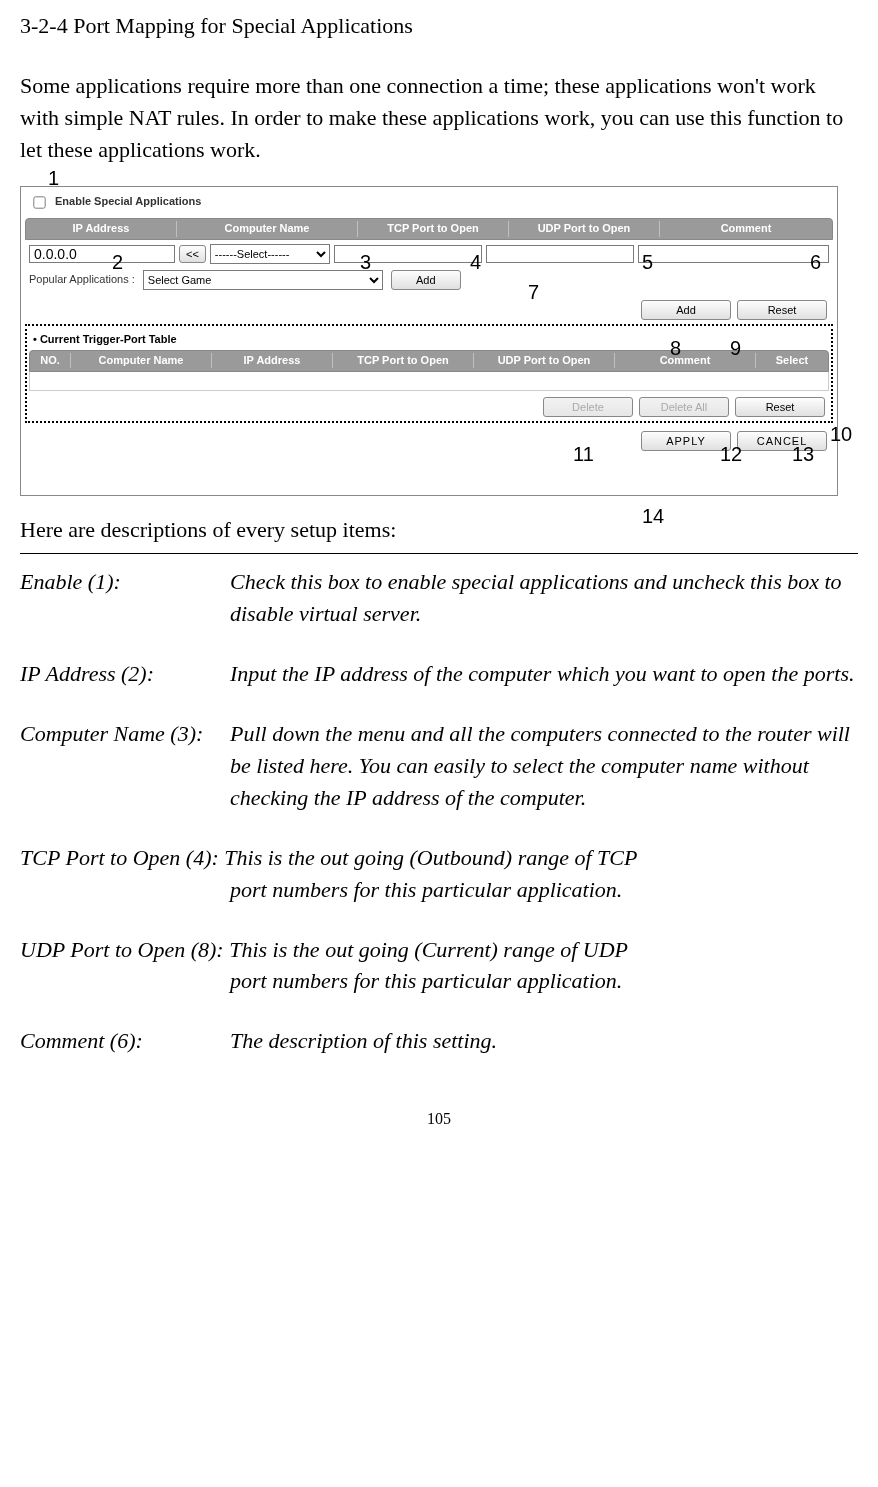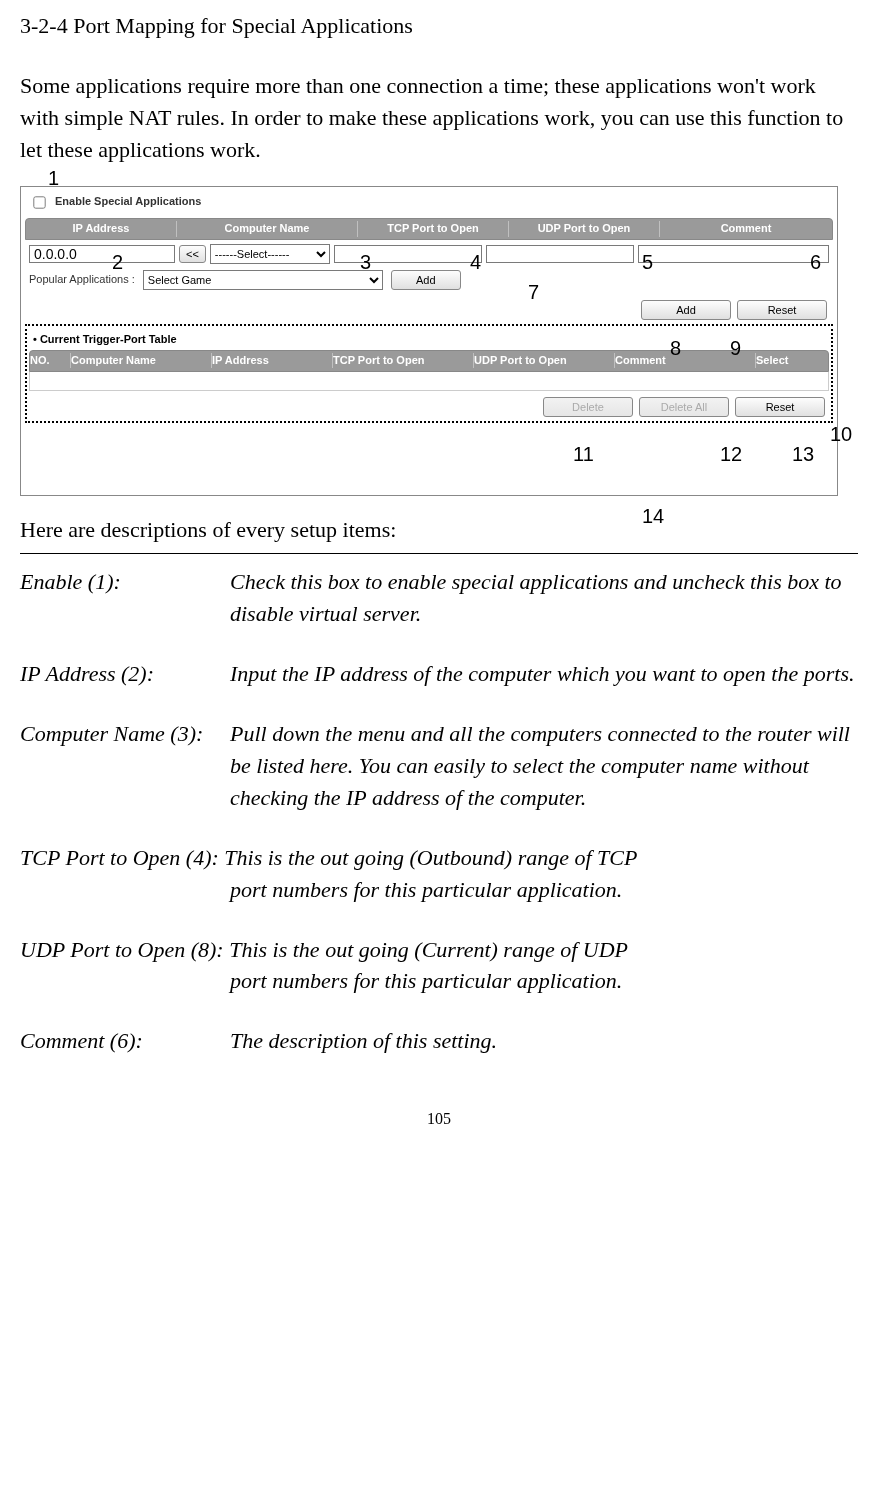--- a/index.html
+++ b/index.html
@@ -105,20 +105,21 @@
   .dotted-box {
     border: 2px dotted #000;
     margin: 0 4px;
     padding: 4px 0;
   }
   .hdr-row2 {
     display: flex;
     background: #9a9a9a;
     color: #fff;
     font-weight: bold;
+    text-align: center;
     height: 20px;
     align-items: center;
     margin: 0 2px;
     border: 1px solid #888;
     border-radius: 4px 4px 0 0;
   }
   .empty-table {
     height: 18px;
     border: 1px solid #ccc;
     border-top: none;
@@ -243,20 +244,24 @@
         <div class="hdr-cell" style="flex:1">Select</div>
       </div>
       <div class="empty-table"></div>
       <div class="action-row2">
         <button class="btn disabled" style="width:90px">Delete</button>
         <button class="btn disabled" style="width:90px">Delete All</button>
         <button class="btn" style="width:90px">Reset</button>
       </div>
     </div>
 
+    <div class="bottom-actions">
+      <button class="btn apply" style="width:90px">APPLY</button>
+      <button class="btn apply" style="width:90px">CANCEL</button>
+    </div>
   </div>
 
   <div class="callout" style="left:92px;  top:62px;">2</div>
   <div class="callout" style="left:340px; top:62px;">3</div>
   <div class="callout" style="left:450px; top:62px;">4</div>
   <div class="callout" style="left:622px; top:62px;">5</div>
   <div class="callout" style="left:790px; top:62px;">6</div>
   <div class="callout" style="left:508px; top:92px;">7</div>
   <div class="callout" style="left:650px; top:148px;">8</div>
   <div class="callout" style="left:710px; top:148px;">9</div>

